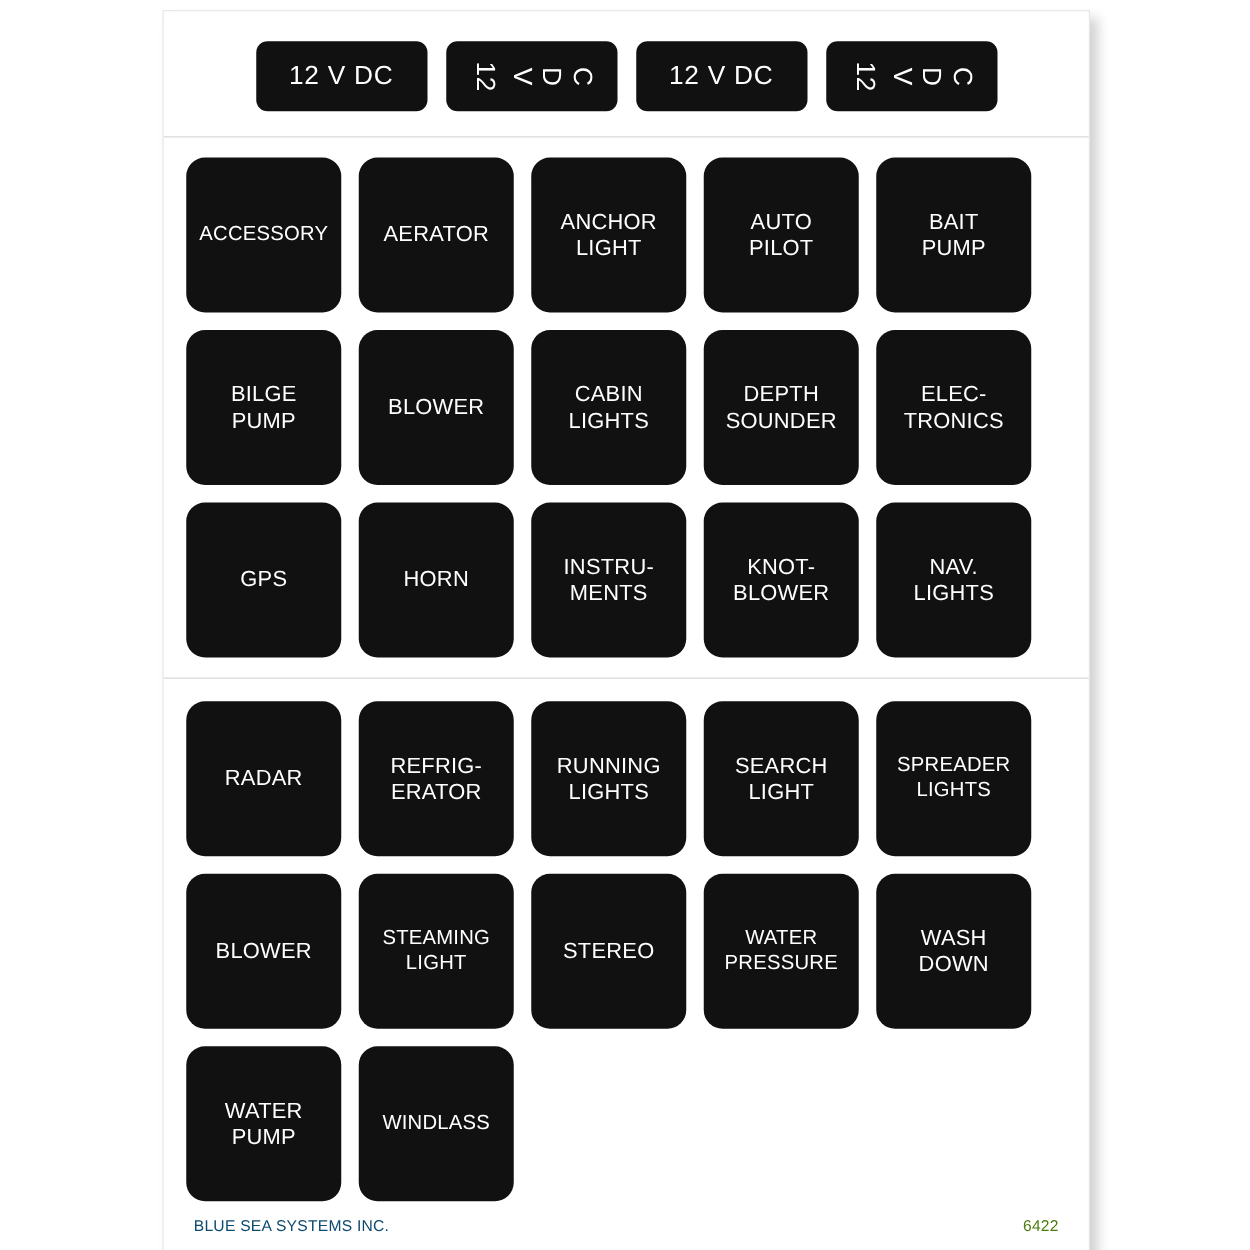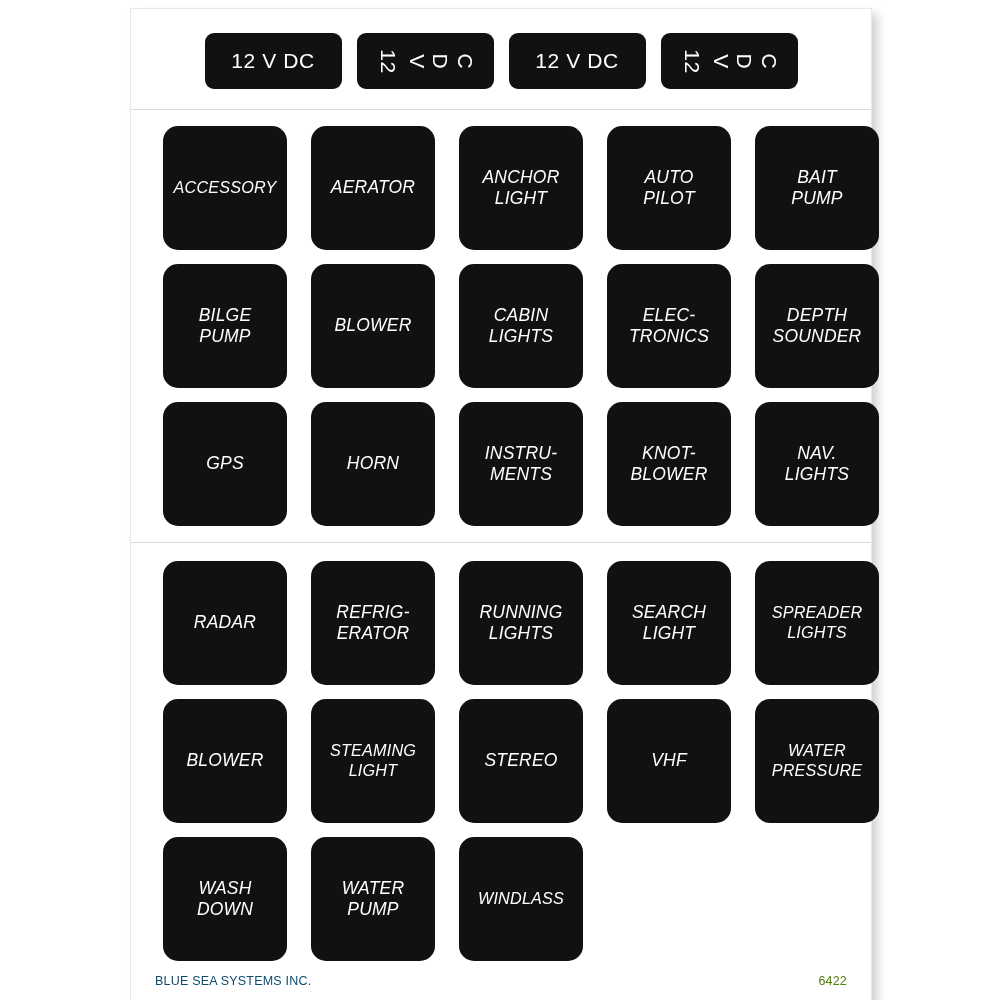--- a/index.html
+++ b/index.html
@@ -76,27 +76,26 @@
   .volt-tag.rot .ch {
     display: inline-block;
     transform: rotate(90deg);
     font-size: 21px;
     line-height: 1;
   }
 
   
   .grid {
     position: absolute;
-    left: 32px;
+    left: 18px;
     width: 690px;
     display: grid;
     grid-template-columns: repeat(5, 124px);
-    gap: 14px 24px;
+    gap: 14px 14px;
     justify-content: start;
-    font-style: italic;
   }
   .grid.upper { top: 117px; }
   .grid.lower { top: 552px; }
 
   .label-tile {
     width: 124px;
     height: 124px;
     background: #111111;
     border-radius: 15px;
     display: flex;
@@ -197,27 +196,27 @@
 PUMP</span>
         </div>
       <div class="label-tile">
           <span class="txt">BLOWER</span>
         </div>
       <div class="label-tile">
           <span class="txt">CABIN
 LIGHTS</span>
         </div>
       <div class="label-tile">
+          <span class="txt">DEPTH
+SOUNDER</span>
+        </div>
+      <div class="label-tile">
           <span class="txt">ELEC-
 TRONICS</span>
         </div>
-      <div class="label-tile">
-          <span class="txt">DEPTH
-SOUNDER</span>
-        </div>
 
       <div class="label-tile">
           <span class="txt">GPS</span>
         </div>
       <div class="label-tile">
           <span class="txt">HORN</span>
         </div>
       <div class="label-tile">
           <span class="txt">INSTRU-
 MENTS</span>
@@ -257,23 +256,20 @@
 
       <div class="label-tile">
           <span class="txt">BLOWER</span>
         </div>
       <div class="label-tile">
           <span class="txt small">STEAMING
 LIGHT</span>
         </div>
       <div class="label-tile">
           <span class="txt">STEREO</span>
-        </div>
-      <div class="label-tile">
-          <span class="txt">VHF</span>
         </div>
 
       <div class="label-tile">
           <span class="txt small">WATER
 PRESSURE</span>
         </div>
       <div class="label-tile">
           <span class="txt">WASH
 DOWN</span>
         </div>

